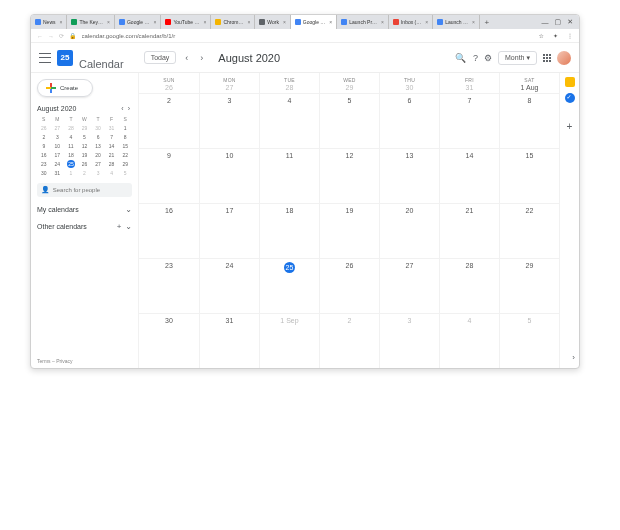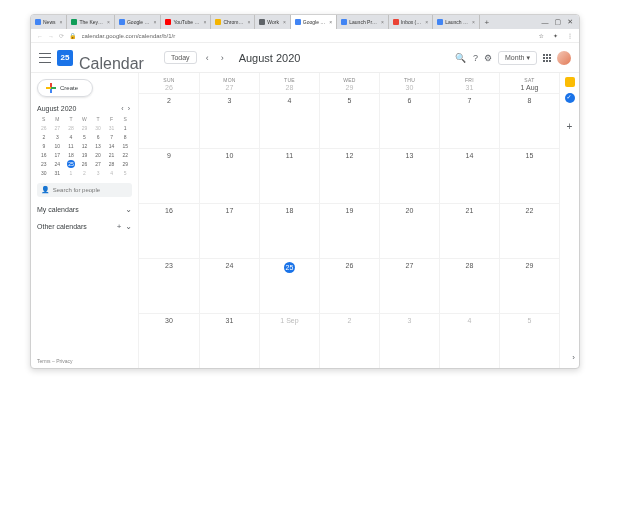--- a/index.html
+++ b/index.html
@@ -23,21 +23,21 @@
   .urlbar .nav-ico { color:#bbb; }
   .urlbar .lock { color:#555; }
   .urlbar .url { flex:1; color:#666; white-space:nowrap; overflow:hidden; }
   .urlbar .right-ico { color:#555; margin-left:4px; }
 
   
   .appbar { height:30px; display:flex; align-items:center; padding:0 8px; gap:6px; border-bottom:1px solid #eee; }
   .hamburger { width:12px; height:10px; display:flex; flex-direction:column; justify-content:space-between;}
   .hamburger span { height:1px; background:#5f6368; }
   .cal-icon { width:16px; height:16px; background:#1a73e8; color:#fff; font-size:8px; font-weight:bold; display:flex; align-items:center; justify-content:center; border-radius:2px;}
-  .cal-title { font-size:16px; color:#5f6368;margin-top:12px; }
+  .cal-title { font-size:11px; color:#5f6368;margin-top:12px; }
   .today-btn { margin-left:14px; font-size:7px; color:#555; border:1px solid #dadce0; border-radius:3px; padding:2px 6px; }
   .chev { font-size:9px; color:#5f6368; padding:0 3px;}
   .month-label { font-size:11px; color:#3c4043; margin-left:6px; }
   .appbar .grow { flex:1; }
   .ico { font-size:9px; color:#5f6368; }
   .view-btn { font-size:7px; color:#555; border:1px solid #dadce0; border-radius:3px; padding:2px 6px; display:flex; align-items:center; gap:2px;}
   .grid-ico { display:grid; grid-template-columns:repeat(3,2px); grid-template-rows:repeat(3,2px); gap:1px; }
   .grid-ico span { background:#5f6368; }
   .avatar { width:14px; height:14px; border-radius:50%; background:linear-gradient(135deg,#f4c7b6,#e27b58); }
 

